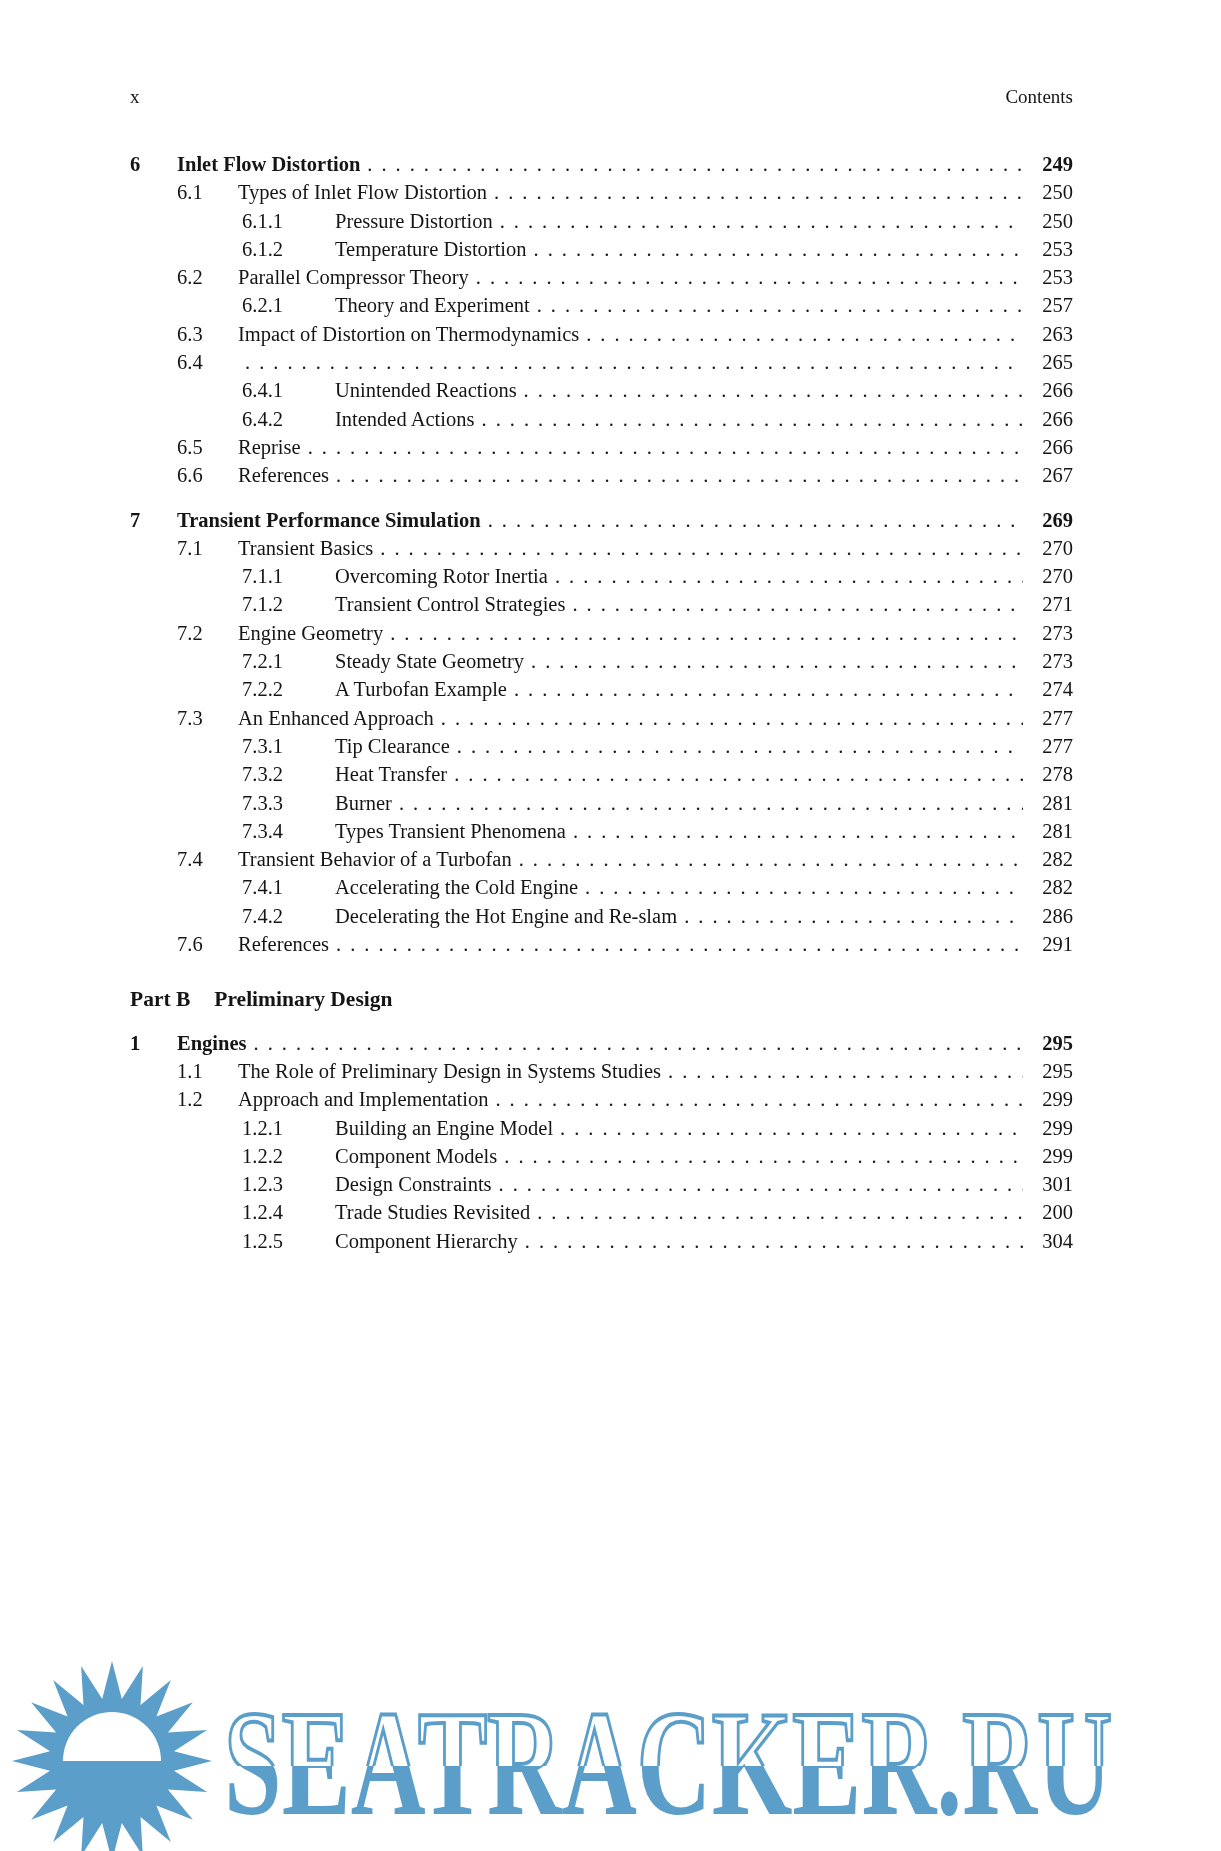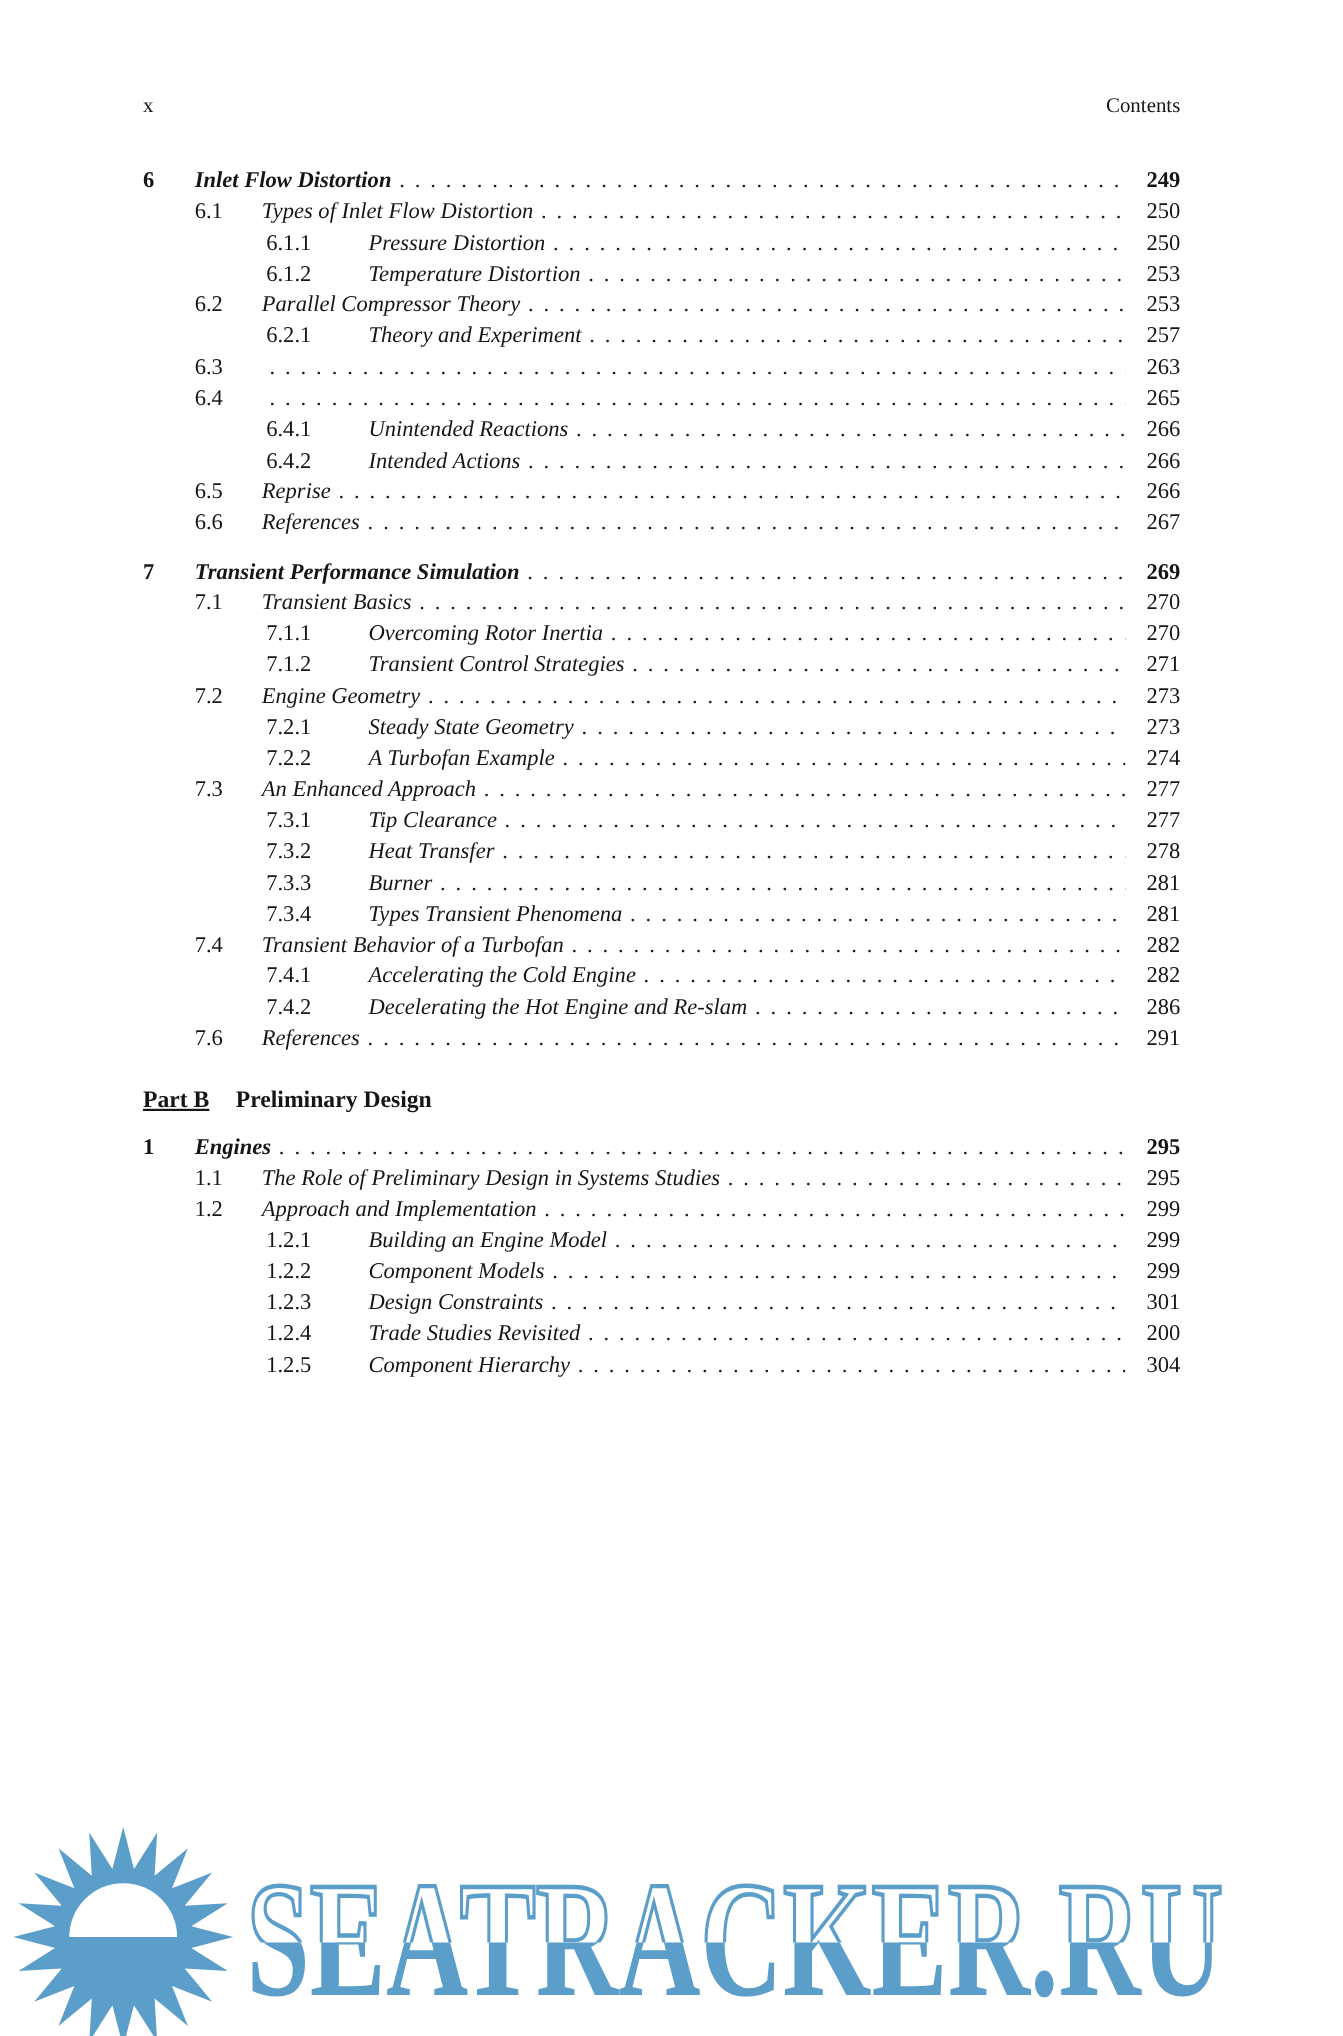--- a/index.html
+++ b/index.html
@@ -13,42 +13,42 @@
   .running-head {
     display:flex; justify-content:space-between; align-items:baseline;
     font-size:19px; line-height:26px;
   }
 
   .toc { margin-top:40px; }
   .group + .group { margin-top:16px; }
 
   .row { display:flex; align-items:baseline; font-size:20.5px; line-height:28.3px; }
   .row .num   { flex:0 0 auto; }
-  .row .title { flex:0 0 auto; white-space:nowrap;font-style:italic; }
+  .row .title { flex:0 0 auto; white-space:nowrap; }
   .lvl0 { font-weight:bold; }
   .lvl0 .num { width:47px; }
   .lvl1 { padding-left:47px; }  .lvl1 .num { width:61px; }
   .lvl2 { padding-left:112px; } .lvl2 .num { width:93px; }
 
   .leader {
     flex:1 1 auto; overflow:hidden; white-space:nowrap;
     font-weight:normal; padding-left:7px; min-width:18px; color:#1b1b1b;
   }
   .leader::after {
     content:"................................................................................";
     letter-spacing:9px;
   }
   .pg { flex:0 0 auto; min-width:46px; margin-left:4px; text-align:right; }
 
   .part-heading {
     display:flex; align-items:baseline;
     margin-top:27px; margin-bottom:15px;
     font-size:21.5px; line-height:28.3px; font-weight:bold;
   }
-  .part-heading .part-label { margin-right:24px;text-decoration:underline; }
+  .part-heading .part-label { margin-right:24px; }
 
   
   .watermark { position:absolute; left:0; top:1656px; width:1221px; height:201px; }
   .sun { position:absolute; left:12px; top:5px; }
   .wm-text-svg { position:absolute; left:222px; top:0; }
   .wm-outline {
     fill:#ffffff; stroke:var(--wm,#5b9ec9); stroke-width:4px;
     font-family:"Liberation Serif", serif; font-weight:bold; font-size:150px;
   }
   .wm-solid {
@@ -98,20 +98,21 @@
             <span class="pg">253</span>
           </div>
           <div class="row lvl2">
             <span class="num">6.2.1</span>
             <span class="title">Theory and Experiment</span>
             <span class="leader"></span>
             <span class="pg">257</span>
           </div>
           <div class="row lvl1">
             <span class="num">6.3</span>
+            <span class="title">Impact of Distortion on Thermodynamics</span>
             <span class="leader"></span>
             <span class="pg">263</span>
           </div>
           <div class="row lvl1">
             <span class="num">6.4</span>
             <span class="leader"></span>
             <span class="pg">265</span>
           </div>
           <div class="row lvl2">
             <span class="num">6.4.1</span>

